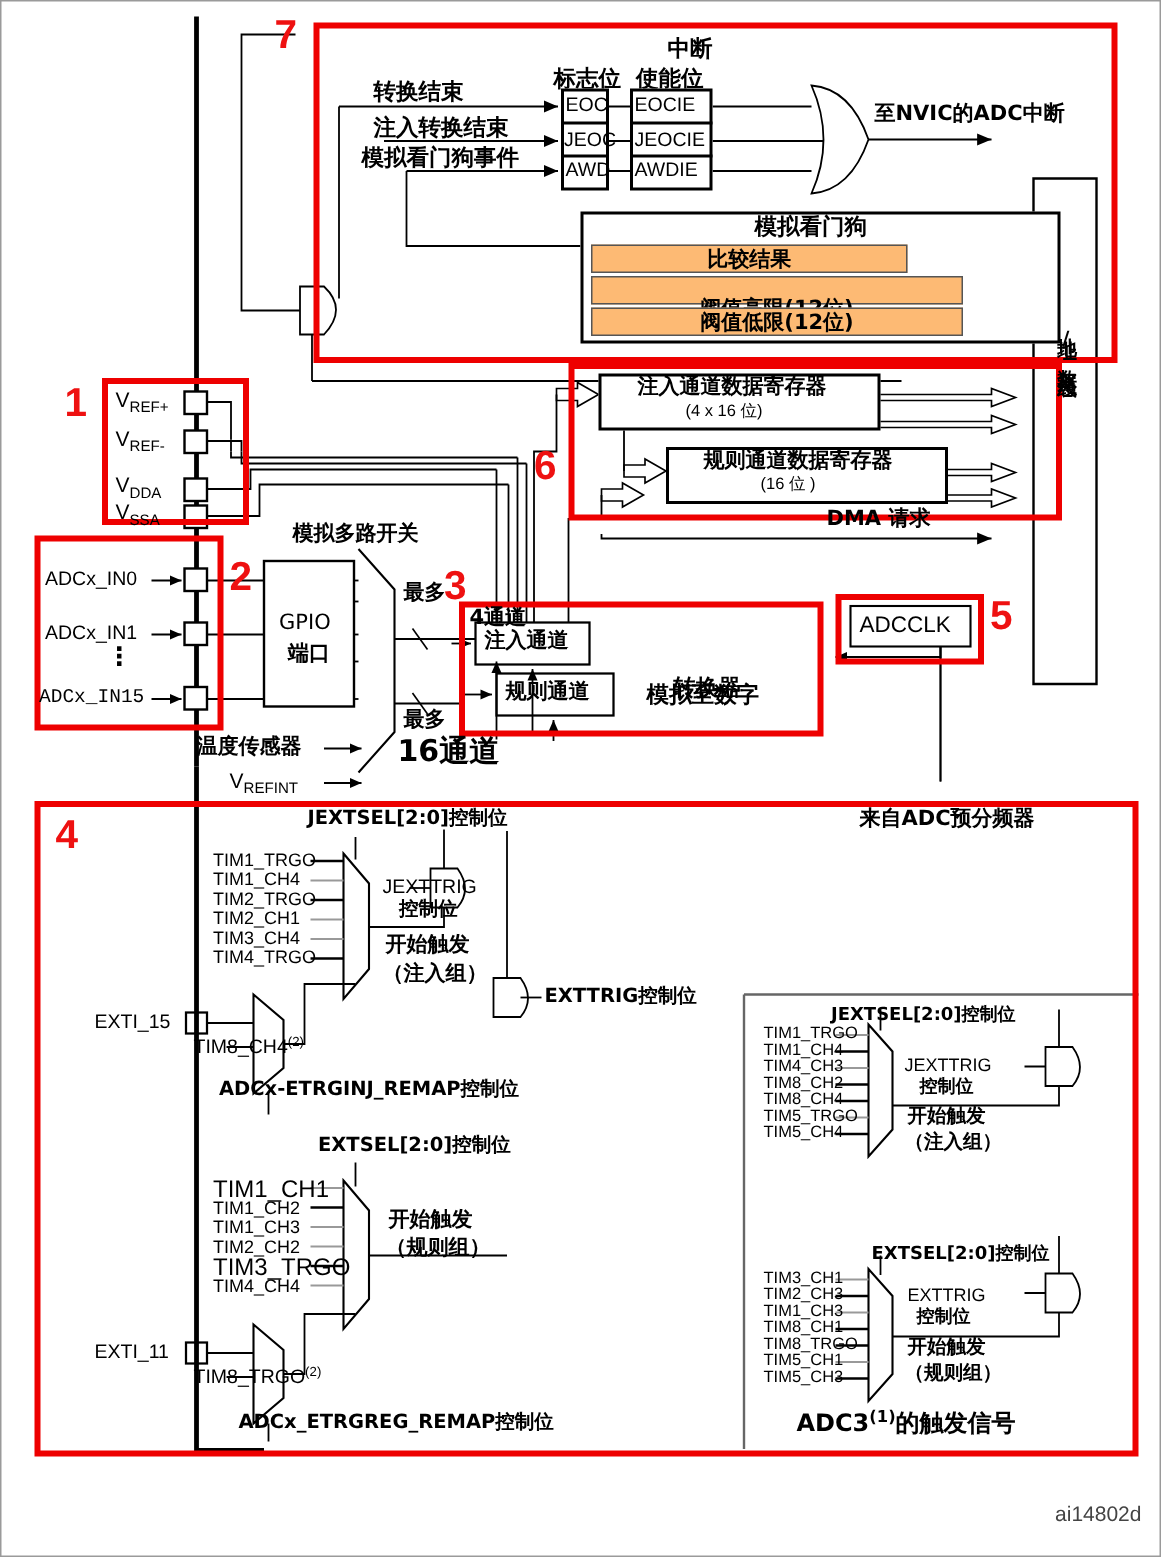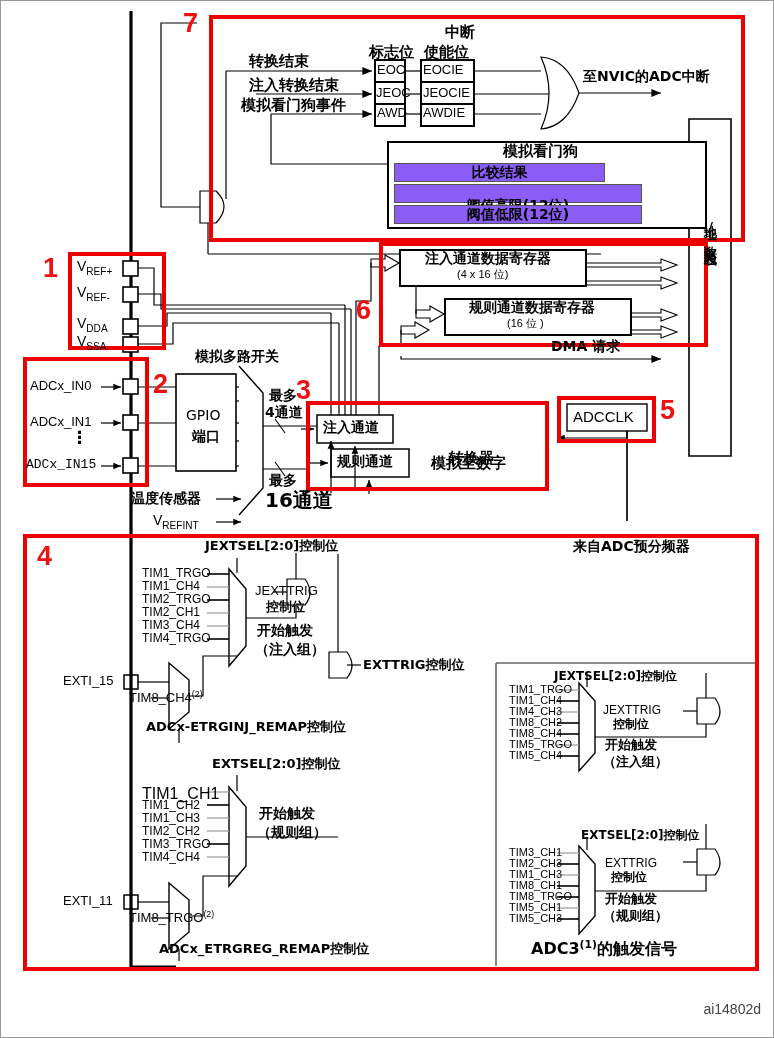--- a/index.html
+++ b/index.html
@@ -4,21 +4,21 @@
 <style>
   html,body{margin:0;padding:0;background:#fff;}
   body{font-family:"Liberation Sans","DejaVu Sans",sans-serif;}
   #page{position:relative;width:774px;height:1038px;background:#ffffff;overflow:hidden;
         border:1px solid #9a9a9a;box-sizing:border-box;}
   #canvas{position:absolute;left:0;top:0;width:774px;height:1038px;}
   .lbl{position:absolute;color:#000;white-space:nowrap;line-height:1.05;}
   .cn{font-family:"DejaVu Sans","Liberation Sans",sans-serif;font-weight:bold;}
   .bx{position:absolute;box-sizing:border-box;border:2px solid #000;background:#fff;
       display:flex;align-items:center;justify-content:center;text-align:center;}
-  .bxthin{position:absolute;box-sizing:border-box;border:1px solid #555;background:#8b5cf6;
+  .bxthin{position:absolute;box-sizing:border-box;border:1px solid #555;background:#fdba74;
       display:flex;align-items:center;justify-content:center;text-align:left;}
   .rednum{position:absolute;color:#ee1111;font-size:27px;font-weight:bold;
           font-family:"Liberation Sans",sans-serif;}
   .redbox{position:absolute;box-sizing:border-box;border:4px solid #ee0000;background:transparent;}
   .vtext{position:absolute;writing-mode:vertical-rl;text-orientation:upright;
          letter-spacing:2px;}
   .sub{font-size:0.72em;vertical-align:sub;}
   .sup{font-size:0.68em;vertical-align:super;}
   .footer{position:absolute;right:12px;bottom:20px;font-size:14px;color:#444;}
 </style>
@@ -296,21 +296,21 @@
   <div class="lbl" style="left:29px;top:378px;font-size:13px;">ADCx_IN0</div>
   <div class="lbl" style="left:29px;top:414px;font-size:13px;">ADCx_IN1</div>
   <div class="lbl" style="left:70px;top:428px;font-size:17px;font-weight:bold;">⋮</div>
   <div class="lbl" style="left:25px;top:457px;font-size:13px;font-family:Liberation Mono, monospace;">ADCx_IN15</div>
 
   <div class="lbl cn" style="left:185px;top:407px;font-size:14px;font-weight:normal;">GPIO</div>
   <div class="lbl cn" style="left:191px;top:428px;font-size:14px;">端口</div>
 
   <div class="lbl cn" style="left:194px;top:348px;font-size:14px;">模拟多路开关</div>
   <div class="lbl cn" style="left:268px;top:387px;font-size:14px;">最多</div>
-  <div class="lbl cn" style="left:264px;top:404px;font-size:14px;">4通道</div>
+  <div class="lbl cn" style="left:264px;top:404px;font-size:14px;padding-left:48px;">4通道</div>
   <div class="lbl cn" style="left:268px;top:472px;font-size:14px;">最多</div>
   <div class="lbl cn" style="left:264px;top:489px;font-size:20px;">16通道</div>
 
   <div class="lbl cn" style="left:130px;top:490px;font-size:14px;">温度传感器</div>
   <div class="lbl" style="left:152px;top:512px;font-size:14px;">
     <span>V</span><span class="sub">REFINT</span>
   </div>
 
   <div class="lbl cn" style="left:322px;top:419px;font-size:14px;">注入通道</div>
   <div class="lbl cn" style="left:336px;top:453px;font-size:14px;">规则通道</div>
@@ -339,21 +339,21 @@
   </div>
   <div class="lbl cn" style="left:145px;top:719px;font-size:13px;">ADCx-ETRGINJ_REMAP控制位</div>
 
   <div class="lbl cn" style="left:362px;top:657px;font-size:13px;">EXTTRIG控制位</div>
 
   <div class="lbl cn" style="left:211px;top:756px;font-size:13px;">EXTSEL[2:0]控制位</div>
   <div class="lbl" style="left:141px;top:785px;font-size:16px;">TIM1_CH1</div>
   <div class="lbl" style="left:141px;top:798px;font-size:12px;">TIM1_CH2</div>
   <div class="lbl" style="left:141px;top:811px;font-size:12px;">TIM1_CH3</div>
   <div class="lbl" style="left:141px;top:824px;font-size:12px;">TIM2_CH2</div>
-  <div class="lbl" style="left:141px;top:837px;font-size:12px;">TIM3_TRGO</div>
+  <div class="lbl" style="left:141px;top:837px;font-size:16px;">TIM3_TRGO</div>
   <div class="lbl" style="left:141px;top:850px;font-size:12px;">TIM4_CH4</div>
 
   <div class="lbl cn" style="left:258px;top:805px;font-size:14px;">开始触发</div>
   <div class="lbl cn" style="left:256px;top:824px;font-size:14px;">（规则组）</div>
 
   <div class="lbl" style="left:62px;top:893px;font-size:13px;">EXTI_11</div>
   <div class="lbl" style="left:128px;top:909px;font-size:13px;">
     <span>TIM8_TRGO</span><span class="sup">(2)</span>
   </div>
   <div class="lbl cn" style="left:158px;top:941px;font-size:13px;">ADCx_ETRGREG_REMAP控制位</div>

